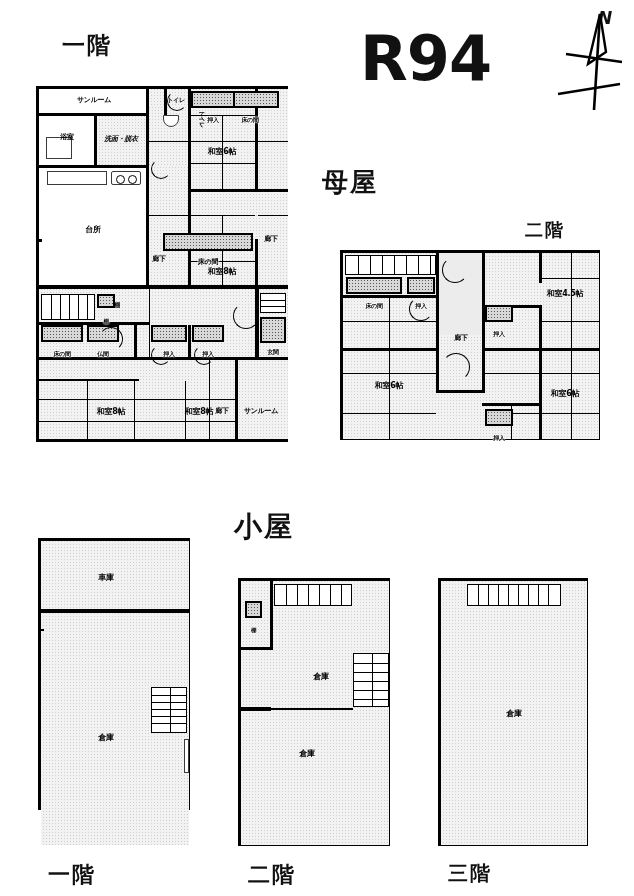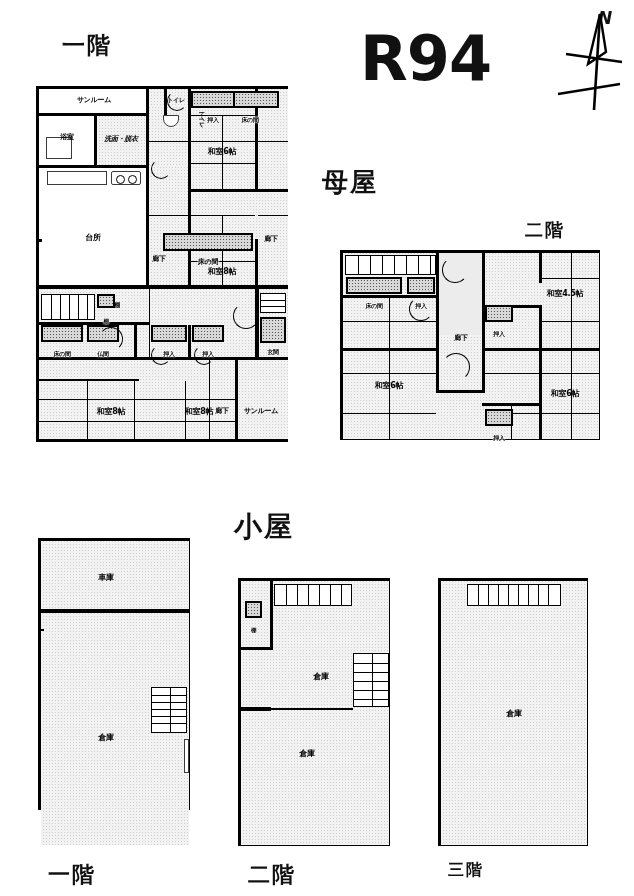--- a/index.html
+++ b/index.html
@@ -10,21 +10,21 @@
   }
   .abs{position:absolute;}
   
   .hdr{font-weight:700;color:#111;letter-spacing:2px;}
   #floor1-heading{left:62px;top:30px;font-size:23px;}
   #omoya-heading{left:322px;top:165px;font-size:26px;}
   #floor2-heading{left:525px;top:218px;font-size:18px;}
   #koya-heading{left:234px;top:508px;font-size:28px;}
   #shed1-heading{left:48px;top:860px;font-size:22px;}
   #shed2-heading{left:248px;top:860px;font-size:22px;}
-  #shed3-heading{left:448px;top:860px;font-size:16px;}
+  #shed3-heading{left:448px;top:860px;font-size:20px;}
   #plan-code{left:360px;top:28px;font-size:62px;font-weight:700;letter-spacing:-1px;line-height:1;}
   
   #compass{left:548px;top:8px;width:80px;height:110px;}
   #compass-n{left:598px;top:8px;font-size:17px;font-style:italic;font-weight:700;}
   
   .plan{position:absolute;background:#fff;border:3px solid #000;box-sizing:border-box;}
   
   .tex{
     background-color:#f2f2f2;
     background-image:
@@ -172,21 +172,21 @@
   </div>
   <div class="dk" style="left:58px;top:205px;width:18px;height:14px;">
     <div class="lbl lbl5" style="left:50%;top:50%;">棚</div>
   </div>
 
   <div class="lbl" style="left:55px;top:11px;">サンルーム</div>
   <div class="lbl lbl6" style="left:137px;top:11px;">トイレ</div>
   <div class="lbl lbl6" style="left:162px;top:30px;transform:translate(-50%,-50%) rotate(90deg);">トイレ</div>
   <div class="lbl" style="left:28px;top:48px;">浴室</div>
   <div class="lbl" style="left:82px;top:50px;font-style:italic;">洗面・脱衣</div>
-  <div class="lbl lblbig" style="left:54px;top:148px;">台所</div>
+  <div class="lbl lblbig" style="left:54px;top:140px;">台所</div>
   <div class="lbl lbl6" style="left:26px;top:216px;">棚</div>
   <div class="lbl lbl6" style="left:78px;top:216px;">棚</div>
   <div class="lbl" style="left:130px;top:11px;opacity:0;"></div>
   <div class="dk" style="left:152px;top:2px;width:44px;height:17px;">
     <div class="lbl lbl6" style="left:50%;top:50%;">押入</div>
   </div>
   <div class="lbl lblbig" style="left:183px;top:62px;">和室6帖</div>
   <div class="lbl" style="left:232px;top:150px;">廊下</div>
   <div class="lbl" style="left:128px;top:155px;opacity:0;"></div>
   <div class="lbl lblbig" style="left:183px;top:182px;">和室8帖</div>

